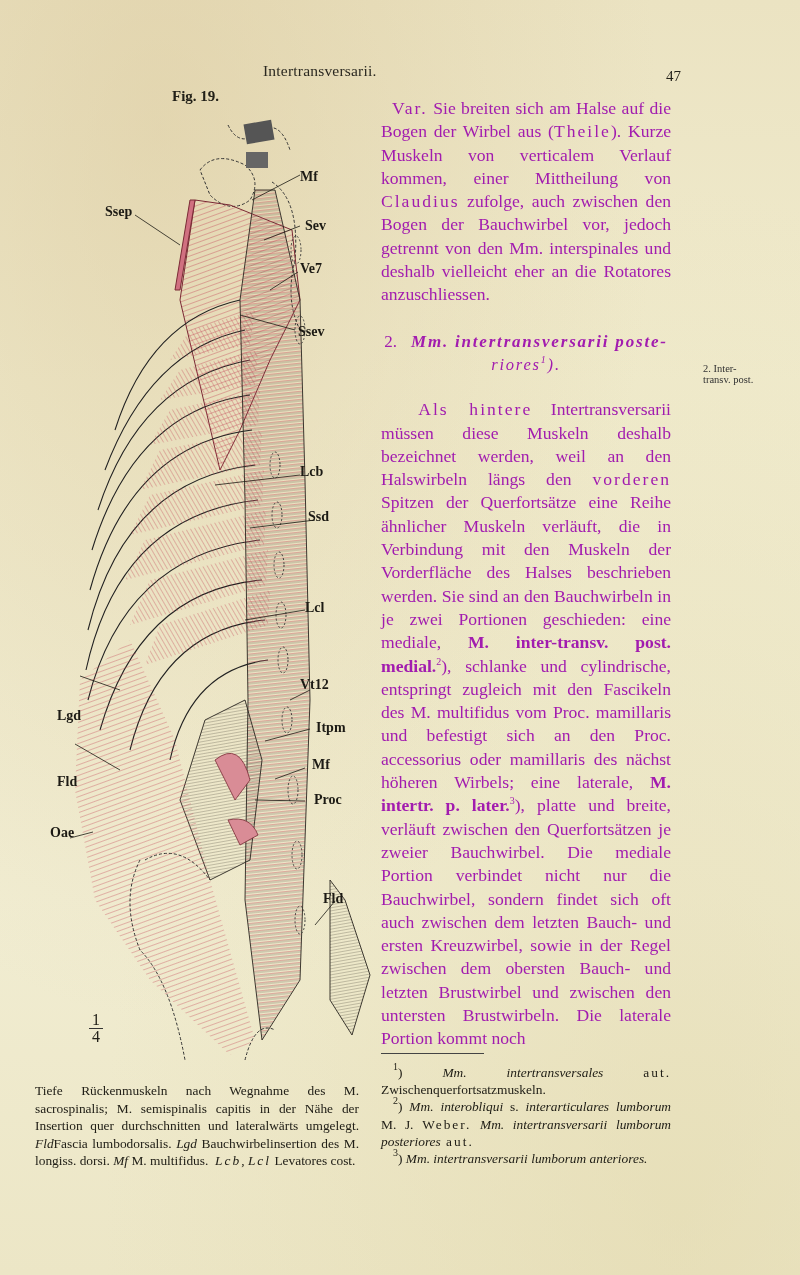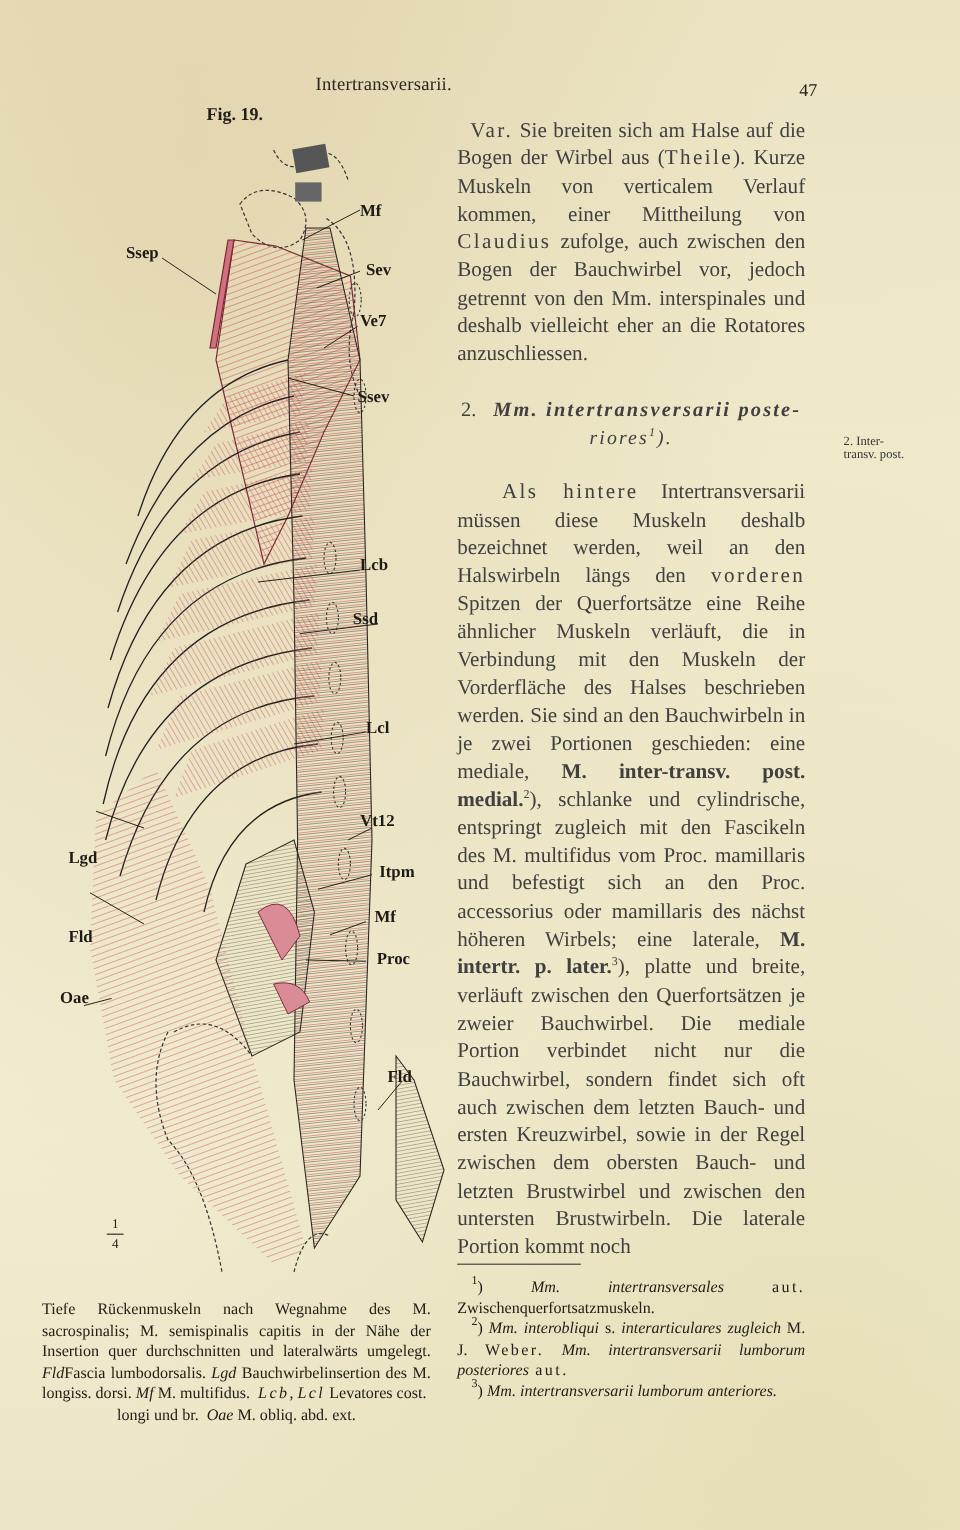--- a/index.html
+++ b/index.html
@@ -18,21 +18,21 @@
     left: 263px; top: 62px; font-size: 15.5px; letter-spacing: 0.2px;
     font-family: "Liberation Serif", serif; color: #2a2820;
   }
   .page-number { left: 666px; top: 68px; font-size: 15px; font-family: "Liberation Serif", serif; }
   .fig-label { left: 172px; top: 88px; font-size: 15px; font-weight: bold; font-family: "Liberation Serif", serif; }
 
   
   .body-col {
     left: 381px; top: 97px; width: 290px;
     font-family: "Liberation Serif", serif; font-size: 17.6px; line-height: 23.3px;
-    text-align: justify; color: #404040;
+    text-align: justify; color: #a21caf;
   }
   .body-col p { margin: 0; }
   .spaced { letter-spacing: 2px; }
   .it { font-style: italic; }
   .bi { font-weight: bold; }
   .heading2 {
     margin: 23px 0 0 0 !important; font-style: italic; font-size: 17px; letter-spacing: 1.8px;
     text-align: center;
   }
   .heading2 .num { font-style: normal; letter-spacing: 0; margin-right: 14px; }
@@ -57,21 +57,21 @@
   .caption {
     left: 35px; top: 1082px; width: 324px;
     font-family: "Liberation Serif", serif; font-size: 13.4px; line-height: 17.5px; text-align: justify;
   }
   .caption p { margin: 0; }
   .caption .last { text-align: center; }
 
   
   .flabel { position: absolute; font-family: "Liberation Serif", serif; font-weight: bold; font-size: 14px; color: #1c1a14; }
   .figure { left: 60px; top: 100px; width: 320px; height: 960px; }
-  .fraction { position:absolute; left: 89px; top: 1013px; font-family: "Liberation Serif", serif; font-size: 11px; text-align:center; width: 14px; line-height: 14px; }
+  .fraction { position:absolute; left: 89px; top: 1013px; font-family: "Liberation Serif", serif; font-size: 16px; text-align:center; width: 14px; line-height: 14px; }
   .fraction .bar { display:block; border-top: 1px solid #333; margin: 1px 0; }
 </style>
 </head>
 <body>
 
 <div class="abs running-head">Intertransversarii.</div>
 <div class="abs page-number">47</div>
 
 <div class="abs fig-label">Fig. 19.</div>
 
@@ -172,21 +172,21 @@
     <line x1="70" y1="838" x2="93" y2="832"></line>
   </g>
 </svg>
 
 <div class="flabel" style="left:105px;top:204px">Ssep</div>
 <div class="flabel" style="left:300px;top:169px">Mf</div>
 <div class="flabel" style="left:305px;top:218px">Sev</div>
 <div class="flabel" style="left:300px;top:261px">Ve7</div>
 <div class="flabel" style="left:298px;top:324px">Ssev</div>
 <div class="flabel" style="left:300px;top:464px">Lcb</div>
-<div class="flabel" style="left:294px;top:509px">Ssd</div>
+<div class="flabel" style="left:308px;top:509px">Ssd</div>
 <div class="flabel" style="left:305px;top:600px">Lcl</div>
 <div class="flabel" style="left:300px;top:677px">Vt12</div>
 <div class="flabel" style="left:316px;top:720px">Itpm</div>
 <div class="flabel" style="left:312px;top:757px">Mf</div>
 <div class="flabel" style="left:314px;top:792px">Proc</div>
 <div class="flabel" style="left:323px;top:891px">Fld</div>
 <div class="flabel" style="left:57px;top:708px">Lgd</div>
 <div class="flabel" style="left:57px;top:774px">Fld</div>
 <div class="flabel" style="left:50px;top:825px">Oae</div>
 
@@ -201,25 +201,20 @@
     <span>Tiefe Rückenmuskeln nach Wegnahme des M. sacrospinalis; M. semispinalis capitis in der Nähe der Insertion quer durchschnitten und lateralwärts umgelegt.</span>
     <span class="it">Fld</span><span>Fascia lumbodorsalis.</span>
     <span class="it">Lgd</span>
     <span>Bauchwirbelinsertion des M. longiss. dorsi.</span>
     <span class="it">Mf</span>
     <span>M. multifidus.</span>
     &nbsp;<span class="it spaced">Lcb</span>,
     <span class="it spaced">Lcl</span>
     <span>Levatores cost.</span>
   </p>
-  <p class="last">
-    <span>longi und br.</span>&nbsp;
-    <span class="it">Oae</span>
-    <span>M. obliq. abd. ext.</span>
-  </p>
 </div>
 
 <div class="abs body-col">
   <p>&nbsp;&nbsp;<span class="spaced">Var.</span>
     <span>Sie breiten sich am Halse auf die Bogen der Wirbel aus (</span><span class="spaced">Theile</span><span>). Kurze Muskeln von verticalem Verlauf kommen, einer Mittheilung von </span><span class="spaced">Claudius</span><span> zufolge, auch zwischen den Bogen der Bauchwirbel vor, jedoch getrennt von den Mm. interspinales und deshalb vielleicht eher an die Rotatores anzuschliessen.</span>
   </p>
 
   <p class="heading2">
     <span class="num">2.</span><b>Mm. intertransversarii poste-</b>
   </p>
@@ -233,15 +228,15 @@
 </div>
 
 <div class="abs margin-note">
   <div>2. Inter-</div>
   <div>transv. post.</div>
 </div>
 
 <div class="abs fn-rule"></div>
 <div class="abs footnotes">
   <p><sup>1</sup>) <span class="it">Mm. intertransversales</span> <span class="spaced">aut.</span><span> Zwischenquerfortsatzmuskeln.</span></p>
-  <p><sup>2</sup>) <span class="it">Mm. interobliqui</span><span> s. </span><span class="it">interarticulares zugleich</span><span> M. J. </span><span class="spaced">Weber.</span><span class="it"> Mm. intertransversarii lumborum posteriores</span><span class="spaced"> aut.</span></p>
+  <p><sup>2</sup>) <span class="it">Mm. interobliqui</span><span> s. </span><span class="it">interarticulares lumborum</span><span> M. J. </span><span class="spaced">Weber.</span><span class="it"> Mm. intertransversarii lumborum posteriores</span><span class="spaced"> aut.</span></p>
   <p><sup>3</sup>) <span class="it">Mm. intertransversarii lumborum anteriores.</span></p>
 </div>
 
 </body></html>

